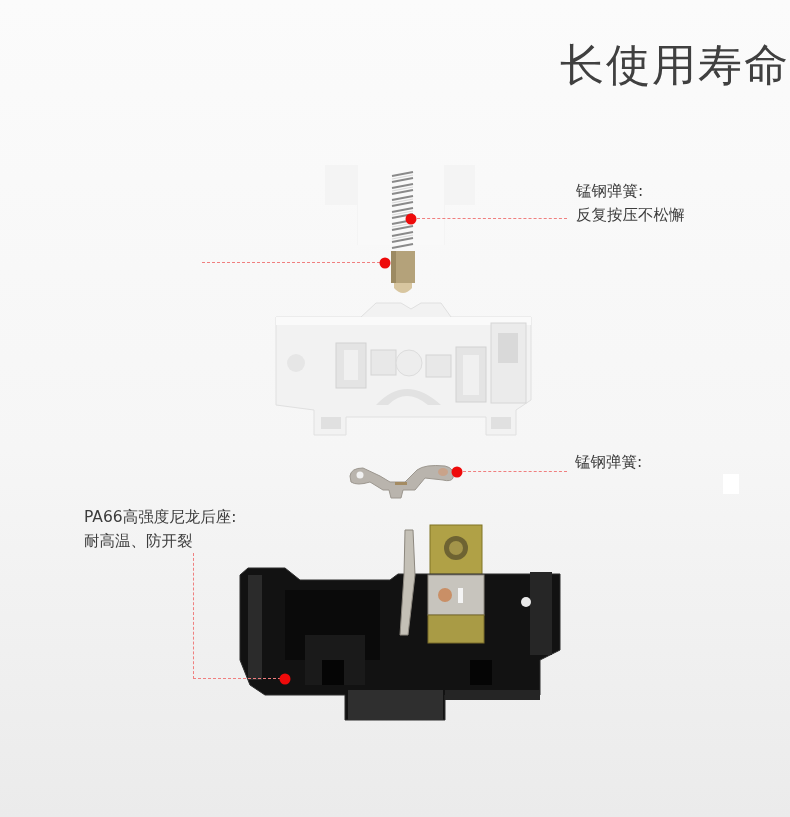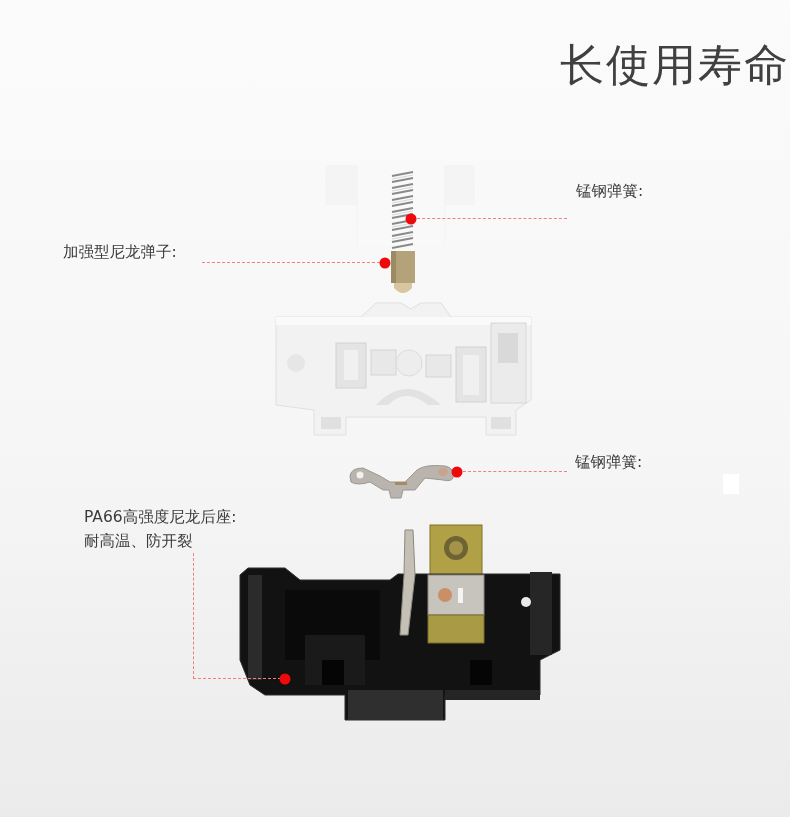--- a/index.html
+++ b/index.html
@@ -112,24 +112,24 @@
   <circle cx="215" cy="75" r="7" fill="#c98f66"></circle>
   <rect x="228" y="68" width="5" height="15" fill="#f4f4f4"></rect>
   <rect x="198" y="95" width="56" height="28" fill="#a99b45" stroke="#786b2a"></rect>
   <circle cx="296" cy="82" r="5" fill="#e9e9e9"></circle>
 </svg>
 
 <div class="dot" style="left:411px;top:219px;"></div>
 <div class="dash-h" style="left:417px;top:218px;width:150px;"></div>
 <div class="label" style="left:576px;top:179px;">
   <div>锰钢弹簧:</div>
+  <div>反复按压不松懈</div>
 </div>
 
 <div class="label" style="left:63px;top:240px;">
-  <div>加强型尼龙弹子:</div>
 </div>
 <div class="dash-h" style="left:202px;top:262px;width:178px;"></div>
 <div class="dot" style="left:385px;top:263px;"></div>
 
 <div class="dot" style="left:457px;top:472px;"></div>
 <div class="dash-h" style="left:463px;top:471px;width:104px;"></div>
 <div class="label" style="left:575px;top:450px;">
   <div>锰钢弹簧:</div>
 </div>
 <div class="white-box" style="left:723px;top:474px;width:16px;height:20px;"></div>

